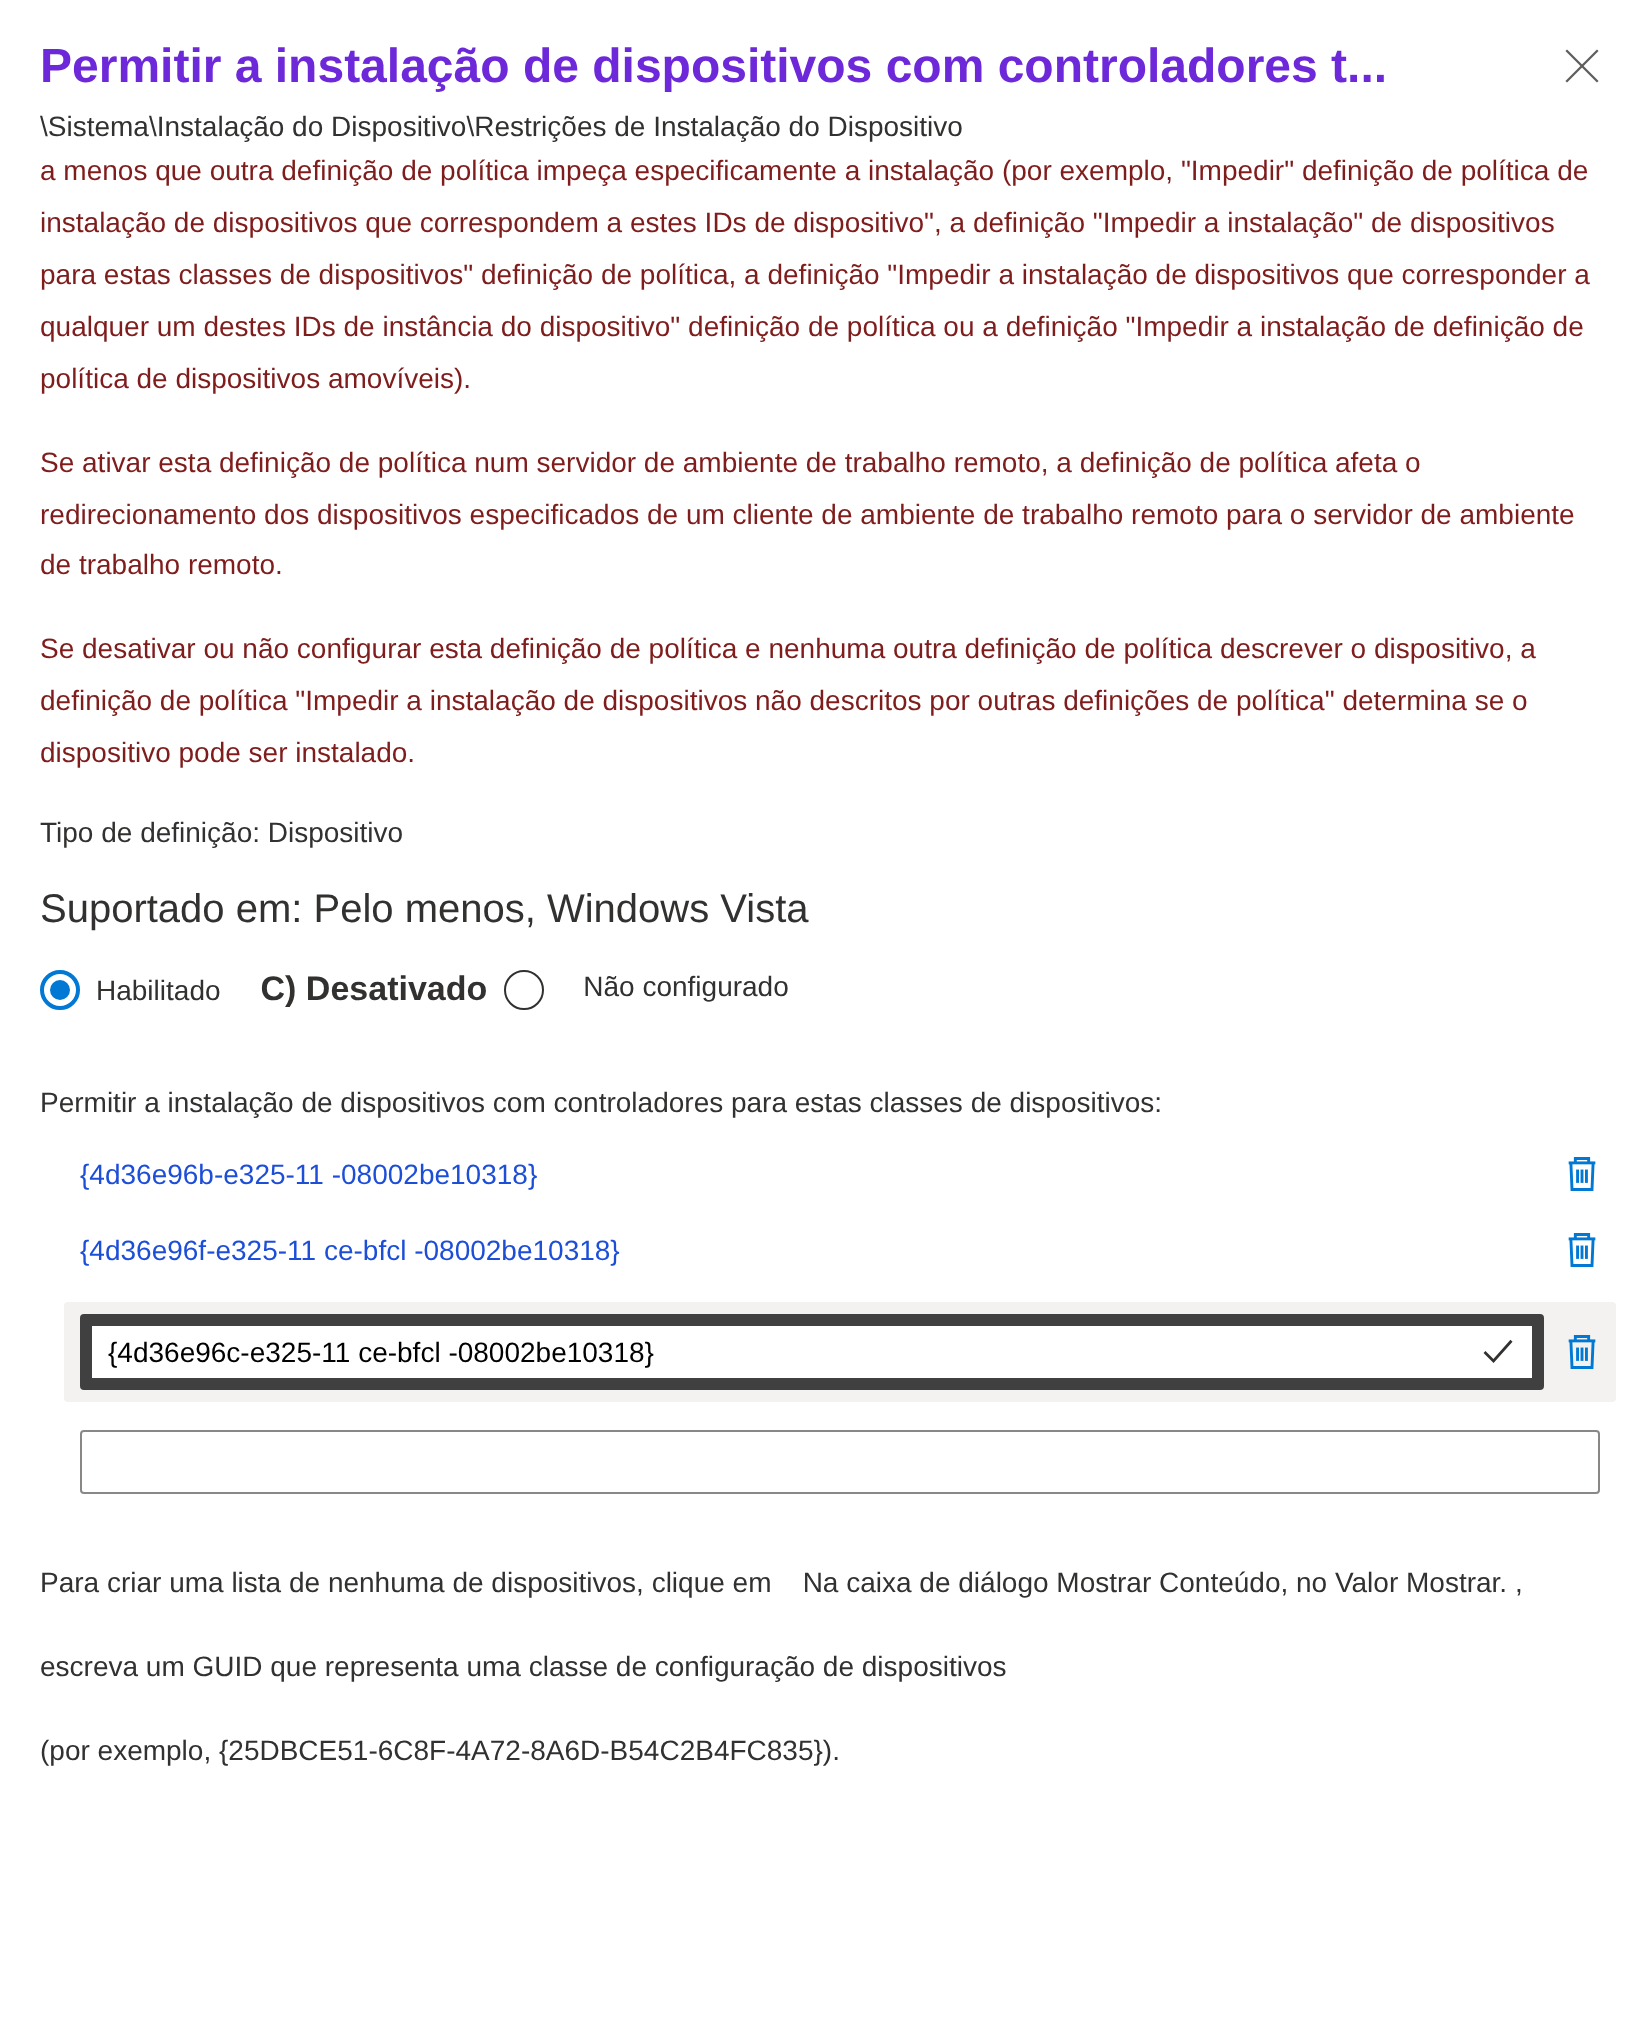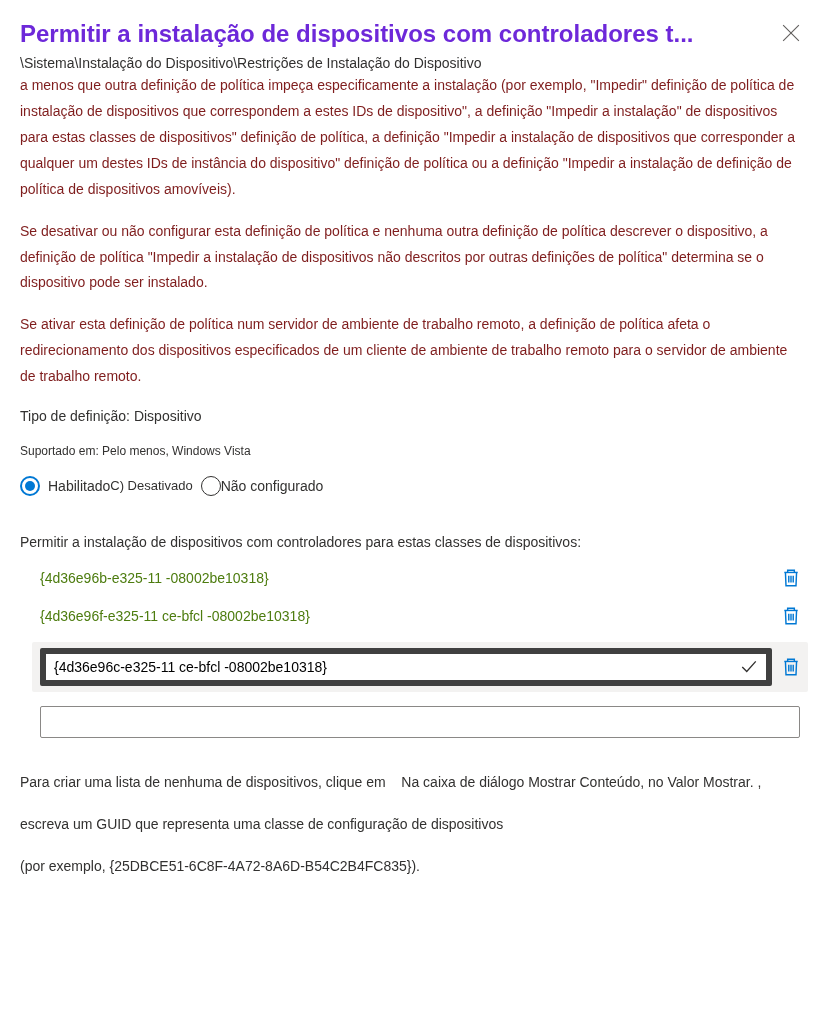--- a/index.html
+++ b/index.html
@@ -55,26 +55,27 @@
       margin-bottom: 18px;
     }
     .description p {
       margin-bottom: 16px;
     }
     .setting-type {
       font-size: 14px;
       margin-bottom: 20px;
     }
     .supported {
-      font-size: 12px;
+      font-size: 20px;
       margin-bottom: 18px;
     }
     .radio-group {
       display: flex;
-      align-items: center;
+      align-items: flex-start;
+      gap: 20px;
       margin-bottom: 38px;
     }
     .radio-option {
       display: flex;
       align-items: center;
       gap: 8px;
       cursor: pointer;
       font-size: 14px;
     }
     .radio-circle {
@@ -90,40 +91,40 @@
     .radio-circle.selected {
       border: 2px solid #0078d4;
     }
     .radio-inner {
       width: 10px;
       height: 10px;
       border-radius: 50%;
       background: #0078d4;
     }
     .radio-label-big {
-      font-size: 13px;
-      font-weight: 400;
+      font-size: 17px;
+      font-weight: 700;
     }
     .section-label {
       font-size: 14px;
       margin-bottom: 16px;
     }
     .list-container {
       padding-left: 20px;
     }
     .list-row {
       display: flex;
       align-items: center;
       margin-bottom: 14px;
       gap: 10px;
     }
     .list-text {
       flex: 1;
       font-size: 14px;
-      color: #4d7c0f;
+      color: #1d4ed8;
       padding: 4px 0;
     }
     .list-row.editing {
       background: #f3f2f1;
       padding: 6px 8px;
       margin-left: -8px;
       margin-right: -8px;
       border-radius: 2px;
     }
     .list-input-wrapper {
@@ -192,22 +193,22 @@
       <line x1="1" y1="1" x2="15" y2="15"></line>
       <line x1="15" y1="1" x2="1" y2="15"></line>
     </svg>
   </div>
 </div>
 
 <div class="breadcrumb">\Sistema\Instalação do Dispositivo\Restrições de Instalação do Dispositivo</div>
 
 <div class="description">
   <p>a menos que outra definição de política impeça especificamente a instalação (por exemplo, "Impedir" definição de política de instalação de dispositivos que correspondem a estes IDs de dispositivo", a definição "Impedir a instalação" de dispositivos para estas classes de dispositivos" definição de política, a definição "Impedir a instalação de dispositivos que corresponder a qualquer um destes IDs de instância do dispositivo" definição de política ou a definição "Impedir a instalação de definição de política de dispositivos amovíveis).</p>
+  <p>Se ativar esta definição de política num servidor de ambiente de trabalho remoto, a definição de política afeta o redirecionamento dos dispositivos especificados de um cliente de ambiente de trabalho remoto para o servidor de ambiente de trabalho remoto.</p>
   <p>Se desativar ou não configurar esta definição de política e nenhuma outra definição de política descrever o dispositivo, a definição de política "Impedir a instalação de dispositivos não descritos por outras definições de política" determina se o dispositivo pode ser instalado.</p>
-  <p>Se ativar esta definição de política num servidor de ambiente de trabalho remoto, a definição de política afeta o redirecionamento dos dispositivos especificados de um cliente de ambiente de trabalho remoto para o servidor de ambiente de trabalho remoto.</p>
 </div>
 
 <div class="setting-type">Tipo de definição: Dispositivo</div>
 
 <div class="supported">Suportado em: Pelo menos, Windows Vista</div>
 
 <div class="radio-group">
   <label class="radio-option">
     <span class="radio-circle selected">
       <span class="radio-inner"></span>

